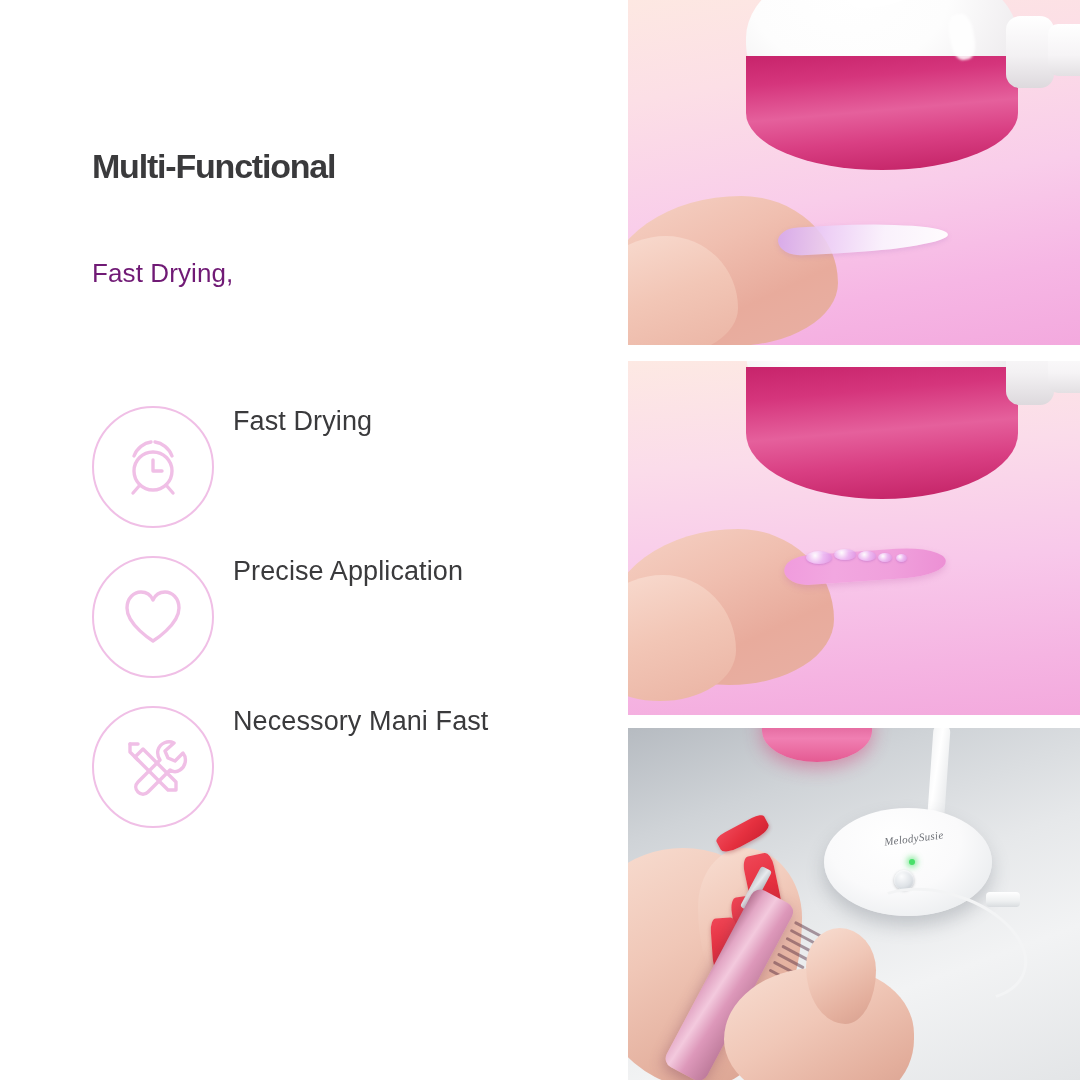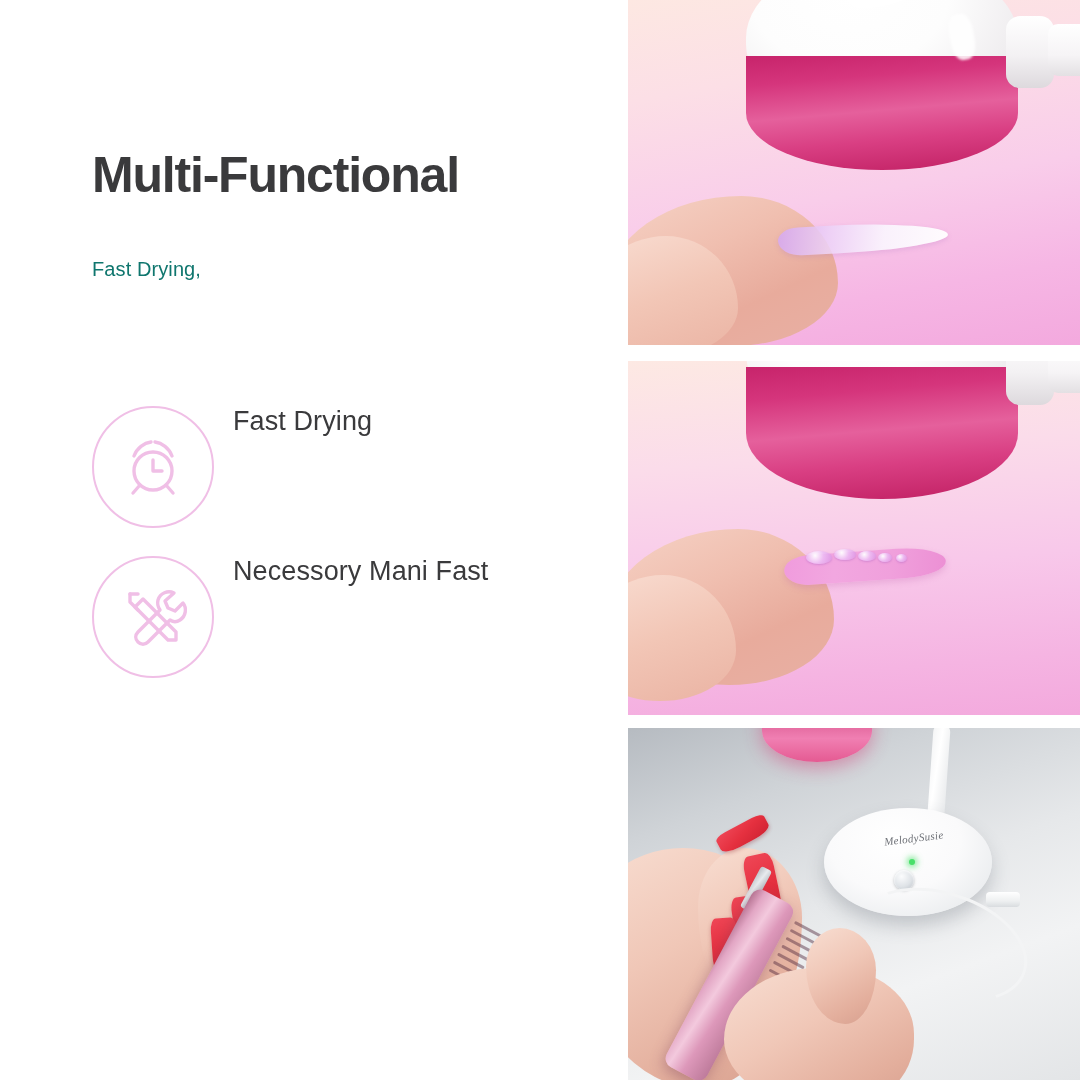--- a/index.html
+++ b/index.html
@@ -9,26 +9,26 @@
     font-family:"Liberation Sans", sans-serif;
     overflow:hidden;
   }
   .page { position:relative; width:1080px; height:1080px; background:#fff; }
 
   
   .left-col { position:absolute; left:0; top:0; width:628px; height:1080px; background:#fff; }
 
   .headline {
     position:absolute; left:92px; top:148px;
-    font-size:50px; font-weight:700; letter-spacing:-1.2px;
+    font-size:34px; font-weight:700; letter-spacing:-1.2px;
     color:#3a3a3c; line-height:1.1; white-space:nowrap;
   }
   .subhead {
     position:absolute; left:92px; top:256px;
-    font-size:20px; font-weight:400; color:#0f766e;
+    font-size:26px; font-weight:400; color:#701a75;
     line-height:1.38; letter-spacing:0.1px;
   }
 
   .feature-list { position:absolute; left:92px; top:406px; width:520px; }
   .feature-row { position:relative; height:150px; display:flex; }
   .icon-badge {
     width:122px; height:122px; flex:0 0 122px;
     border:2.5px solid #f0bfe6; border-radius:50%;
     display:flex; align-items:center; justify-content:center;
   }
@@ -172,20 +172,29 @@
             <path d="M18 26 C21 18, 28 13, 35 12"></path>
             <path d="M56 26 C53 18, 46 13, 39 12"></path>
             <path d="M24 55 L17 63"></path>
             <path d="M50 55 L57 63"></path>
           </svg>
         </div>
         <span class="feature-label">Fast Drying</span>
       </div>
 
 
+      <div class="feature-row">
+        <div class="icon-badge">
+          <svg width="72" height="72" viewBox="0 0 72 72" fill="none" stroke="#f0bfe6" stroke-width="3.4" stroke-linecap="round" stroke-linejoin="round">
+            <path d="M36 60 C36 60, 10 44, 10 27 C10 17, 17 11, 24 11 C29.5 11, 34 14.5, 36 19
+                     C38 14.5, 42.5 11, 48 11 C55 11, 62 17, 62 27 C62 44, 36 60, 36 60 Z"></path>
+          </svg>
+        </div>
+        <span class="feature-label">Precise Application</span>
+      </div>
 
       <div class="feature-row">
         <div class="icon-badge">
           <svg width="74" height="74" viewBox="0 0 74 74" fill="none" stroke="#f0bfe6" stroke-width="3.4" stroke-linecap="round" stroke-linejoin="round">
 
             <path d="M14 14 L14 22 L22 30"></path>
             <path d="M22 14 L14 14"></path>
             <path d="M19 27 L52 60 L60 60 L60 52 L27 19 Z"></path>
 
             <path d="M58 13 C52 10, 44 13, 42 20 C41 24, 42 27, 44 30

